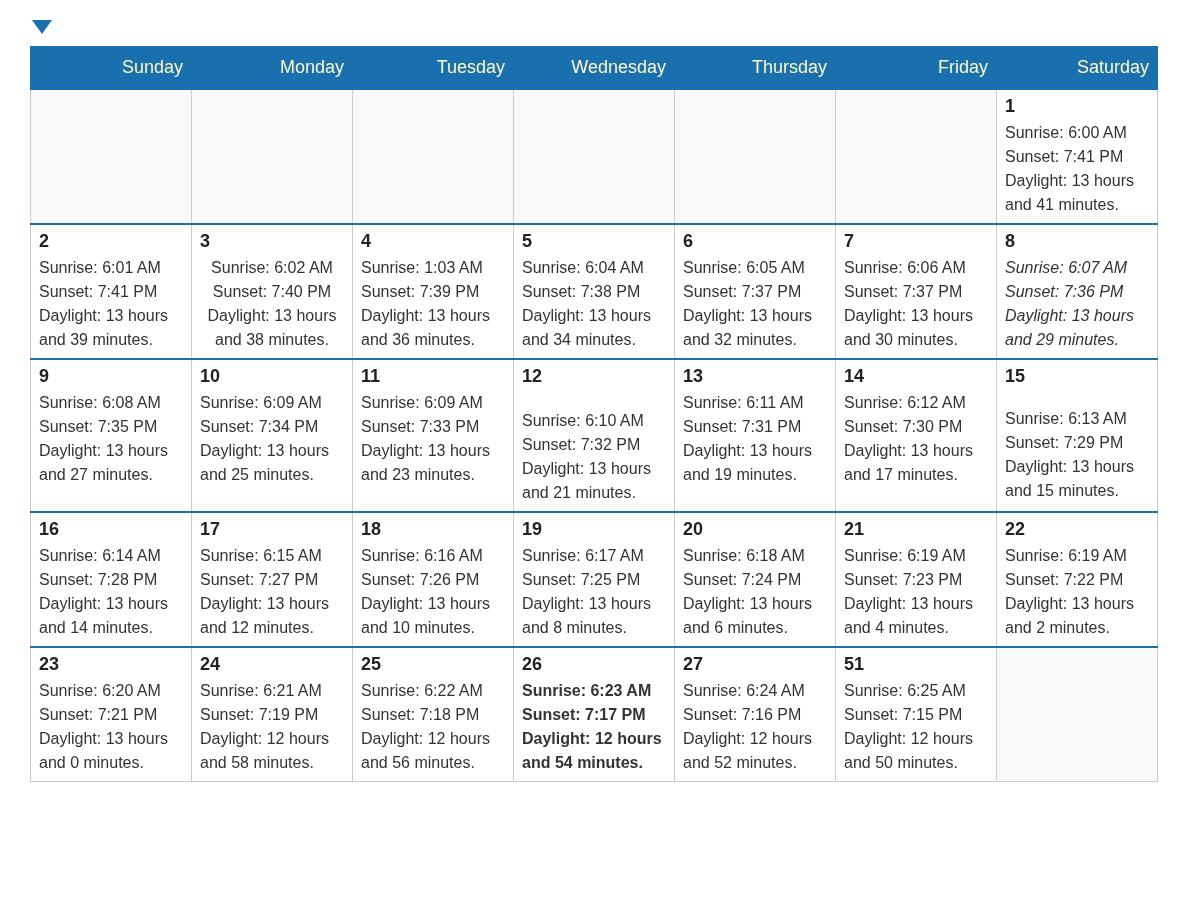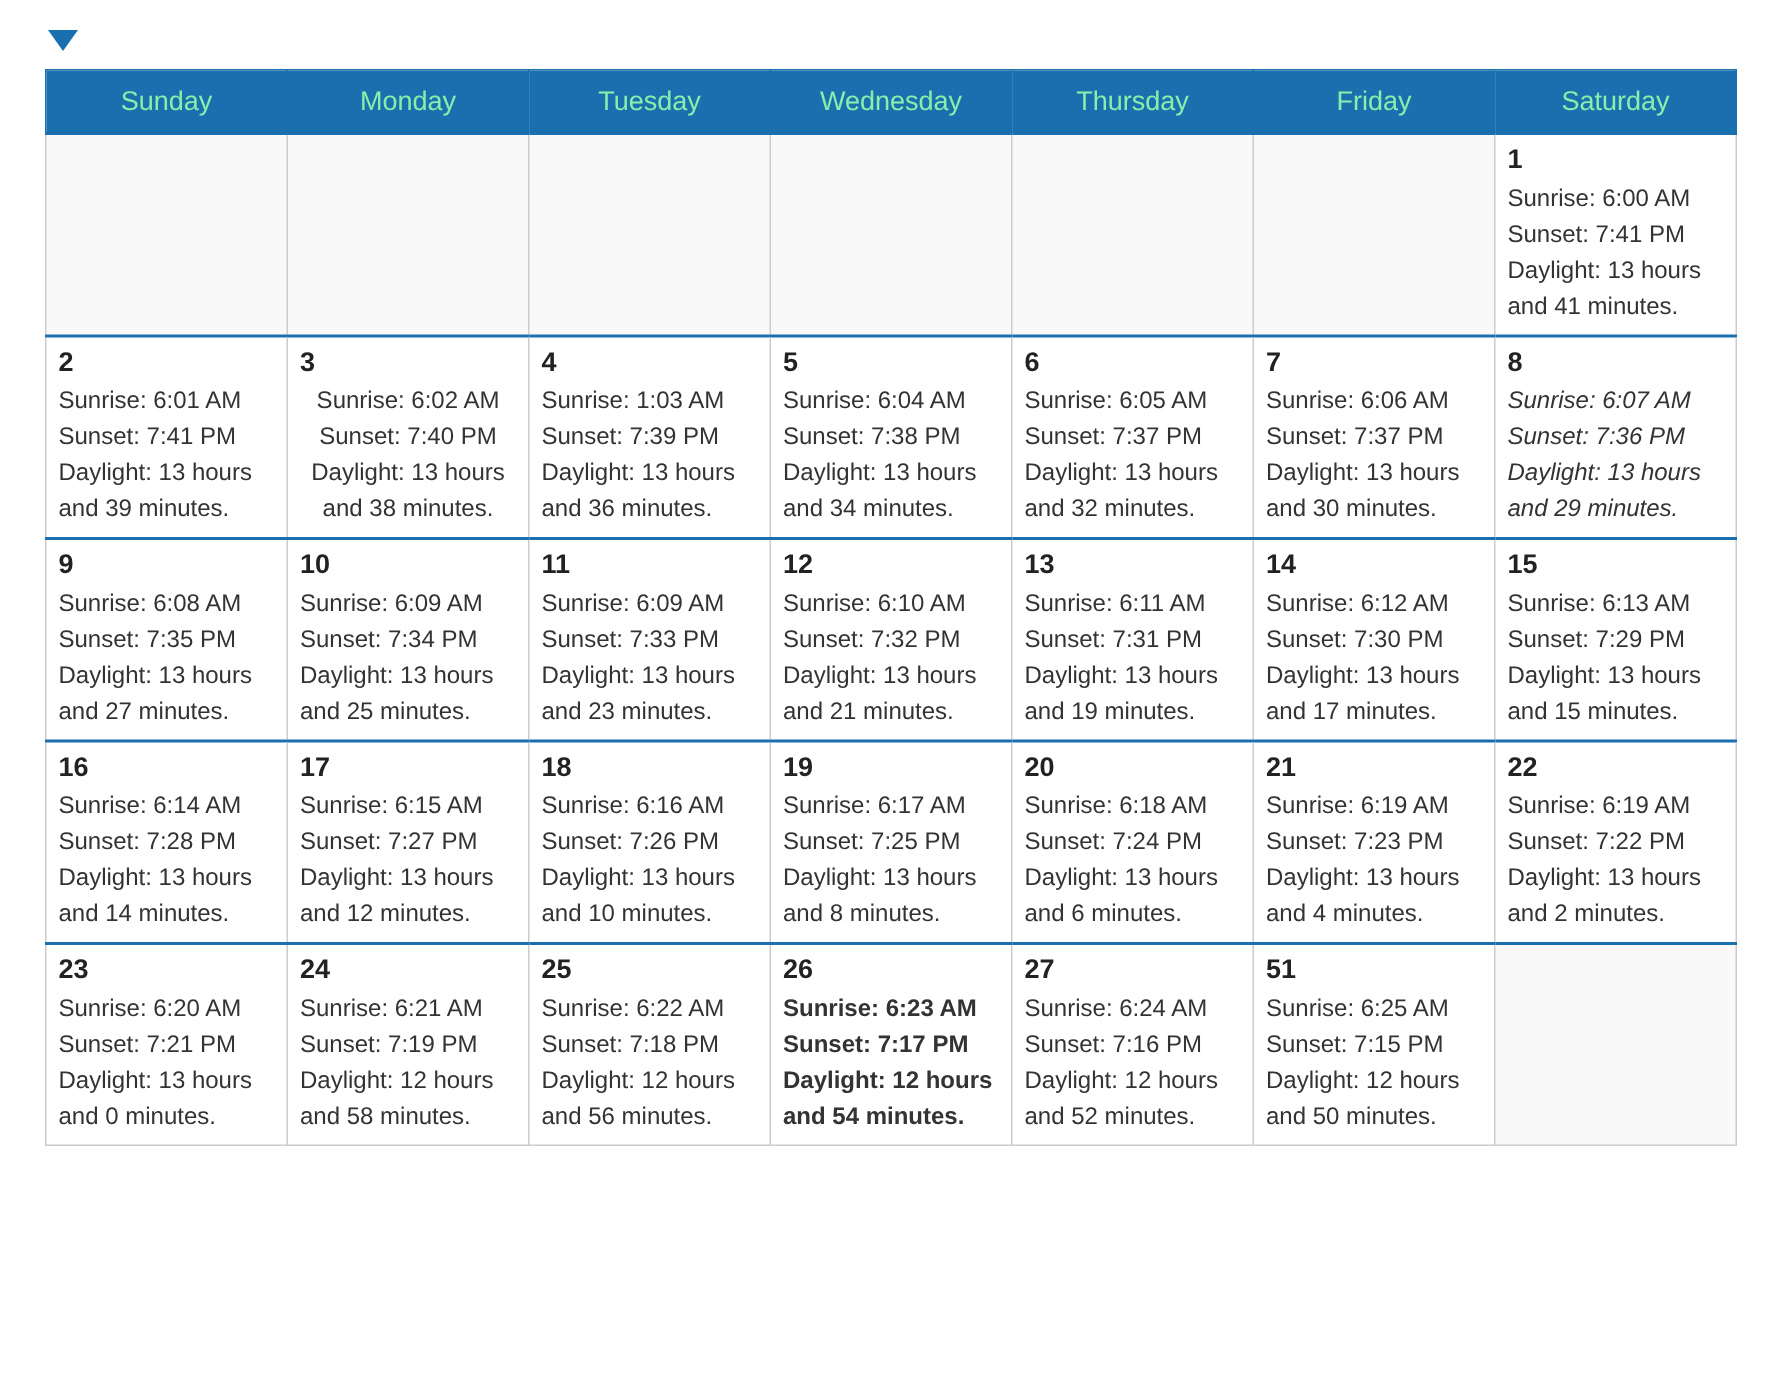--- a/index.html
+++ b/index.html
@@ -58,25 +58,25 @@
       color: #444;
       margin-top: 4px;
     }
     .calendar {
       width: 100%;
       border-collapse: collapse;
       margin-top: 10px;
     }
     .calendar th {
       background-color: #1a6faf;
-      color: #86efac;
+      color: #fef9c3;
       font-size: 18px;
       font-weight: normal;
       padding: 10px 8px;
-      text-align: center;
+      text-align: right;
       border: 1px solid #1a6faf;
     }
     .calendar td {
       vertical-align: top;
       border: 1px solid #ccc;
       padding: 6px 8px;
       width: calc(100% / 7);
       min-height: 110px;
       height: 110px;
     }
@@ -242,21 +242,21 @@
             <span class="day-number">11</span>
             <div class="day-info" style="white-space: pre-line;">Sunrise: 6:09 AM
 Sunset: 7:33 PM
 Daylight: 13 hours
 and 23 minutes.</div>
           </div>
         </td>
         <td>
           <div class="cell-content">
             <span class="day-number">12</span>
-            <div class="day-info" style="white-space: pre-line;">Sunrise: 6:10 AM
+            <div class="day-info" style="white-space: pre-line; margin-top: 18px;">Sunrise: 6:10 AM
 Sunset: 7:32 PM
 Daylight: 13 hours
 and 21 minutes.</div>
           </div>
         </td>
         <td>
           <div class="cell-content">
             <span class="day-number">13</span>
             <div class="day-info" style="white-space: pre-line;">Sunrise: 6:11 AM
 Sunset: 7:31 PM
@@ -269,21 +269,21 @@
             <span class="day-number">14</span>
             <div class="day-info" style="white-space: pre-line;">Sunrise: 6:12 AM
 Sunset: 7:30 PM
 Daylight: 13 hours
 and 17 minutes.</div>
           </div>
         </td>
         <td>
           <div class="cell-content">
             <span class="day-number">15</span>
-            <div class="day-info" style="white-space: pre-line;">Sunrise: 6:13 AM
+            <div class="day-info" style="white-space: pre-line; margin-top: 16px;">Sunrise: 6:13 AM
 Sunset: 7:29 PM
 Daylight: 13 hours
 and 15 minutes.</div>
           </div>
         </td>
       </tr>
       <tr>
         <td>
           <div class="cell-content">
             <span class="day-number">16</span>

